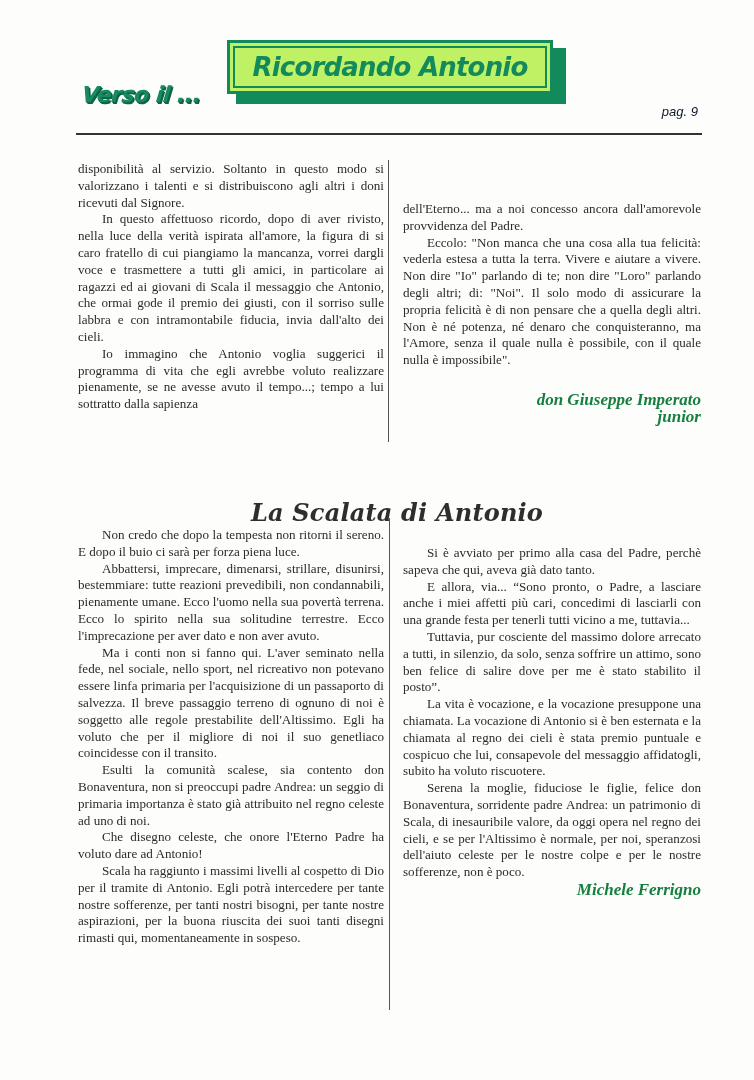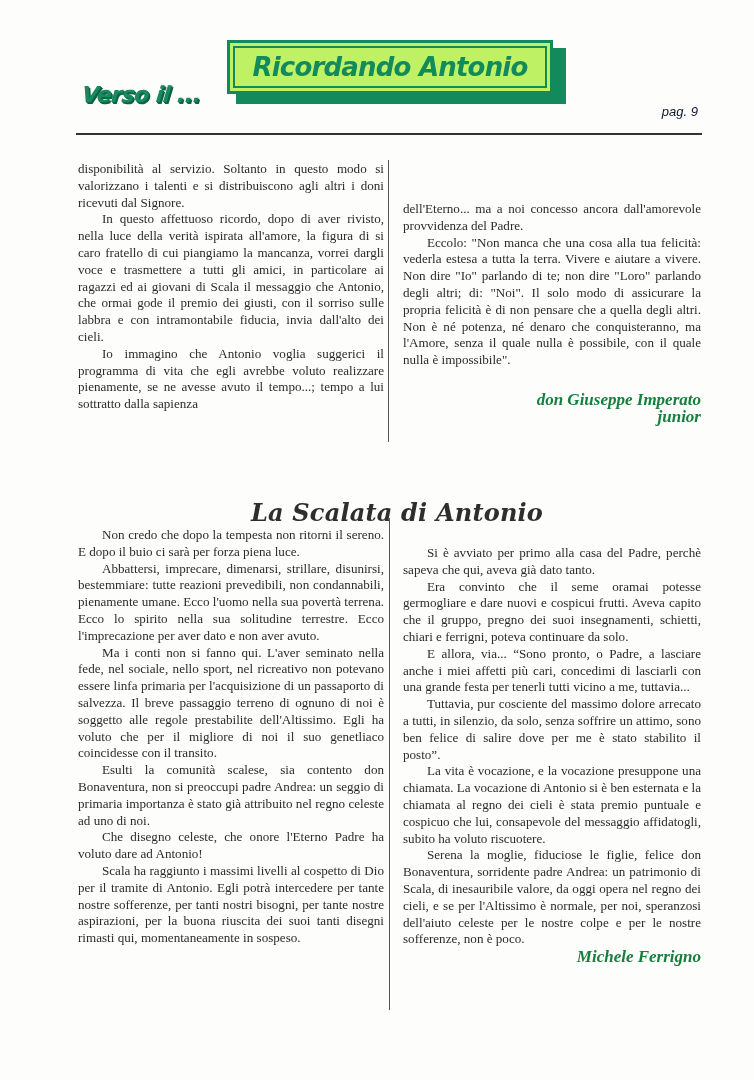--- a/index.html
+++ b/index.html
@@ -182,21 +182,20 @@
     <p>Ma i conti non si fanno qui. L'aver seminato nella fede, nel sociale, nello sport, nel ricreativo non potevano essere linfa primaria per l'acquisizione di un passaporto di salvezza. Il breve passaggio terreno di ognuno di noi è soggetto alle regole prestabilite dell'Altissimo. Egli ha voluto che per il migliore di noi il suo genetliaco coincidesse con il transito.</p>
     <p>Esulti la comunità scalese, sia contento don Bonaventura, non si preoccupi padre Andrea: un seggio di primaria importanza è stato già attribuito nel regno celeste ad uno di noi.</p>
     <p>Che disegno celeste, che onore l'Eterno Padre ha voluto dare ad Antonio!</p>
     <p>Scala ha raggiunto i massimi livelli al cospetto di Dio per il tramite di Antonio. Egli potrà intercedere per tante nostre sofferenze, per tanti nostri bisogni, per tante nostre aspirazioni, per la buona riuscita dei suoi tanti disegni rimasti qui, momentaneamente in sospeso.</p>
   </div>
 
   <div class="col-divider bot-divider"></div>
 
   <div class="col bot-right">
     <p>Si è avviato per primo alla casa del Padre, perchè sapeva che qui, aveva già dato tanto.</p>
-    <p>Era convinto che il seme oramai potesse germogliare e dare nuovi e cospicui frutti. Aveva capito che il gruppo, pregno dei suoi insegnamenti, schietti, chiari e ferrigni, poteva continuare da solo.</p>
     <p>E allora, via... “Sono pronto, o Padre, a lasciare anche i miei affetti più cari, concedimi di lasciarli con una grande festa per tenerli tutti vicino a me, tuttavia...</p>
     <p>Tuttavia, pur cosciente del massimo dolore arrecato a tutti, in silenzio, da solo, senza soffrire un attimo, sono ben felice di salire dove per me è stato stabilito il posto”.</p>
     <p>La vita è vocazione, e la vocazione presuppone una chiamata. La vocazione di Antonio si è ben esternata e la chiamata al regno dei cieli è stata premio puntuale e cospicuo che lui, consapevole del messaggio affidatogli, subito ha voluto riscuotere.</p>
     <p>Serena la moglie, fiduciose le figlie, felice don Bonaventura, sorridente padre Andrea: un patrimonio di Scala, di inesauribile valore, da oggi opera nel regno dei cieli, e se per l'Altissimo è normale, per noi, speranzosi dell'aiuto celeste per le nostre colpe e per le nostre sofferenze, non è poco.</p>
     <div class="signature" style="margin-top:0">Michele Ferrigno</div>
   </div>
 
 </div>
 
 </body></html>

